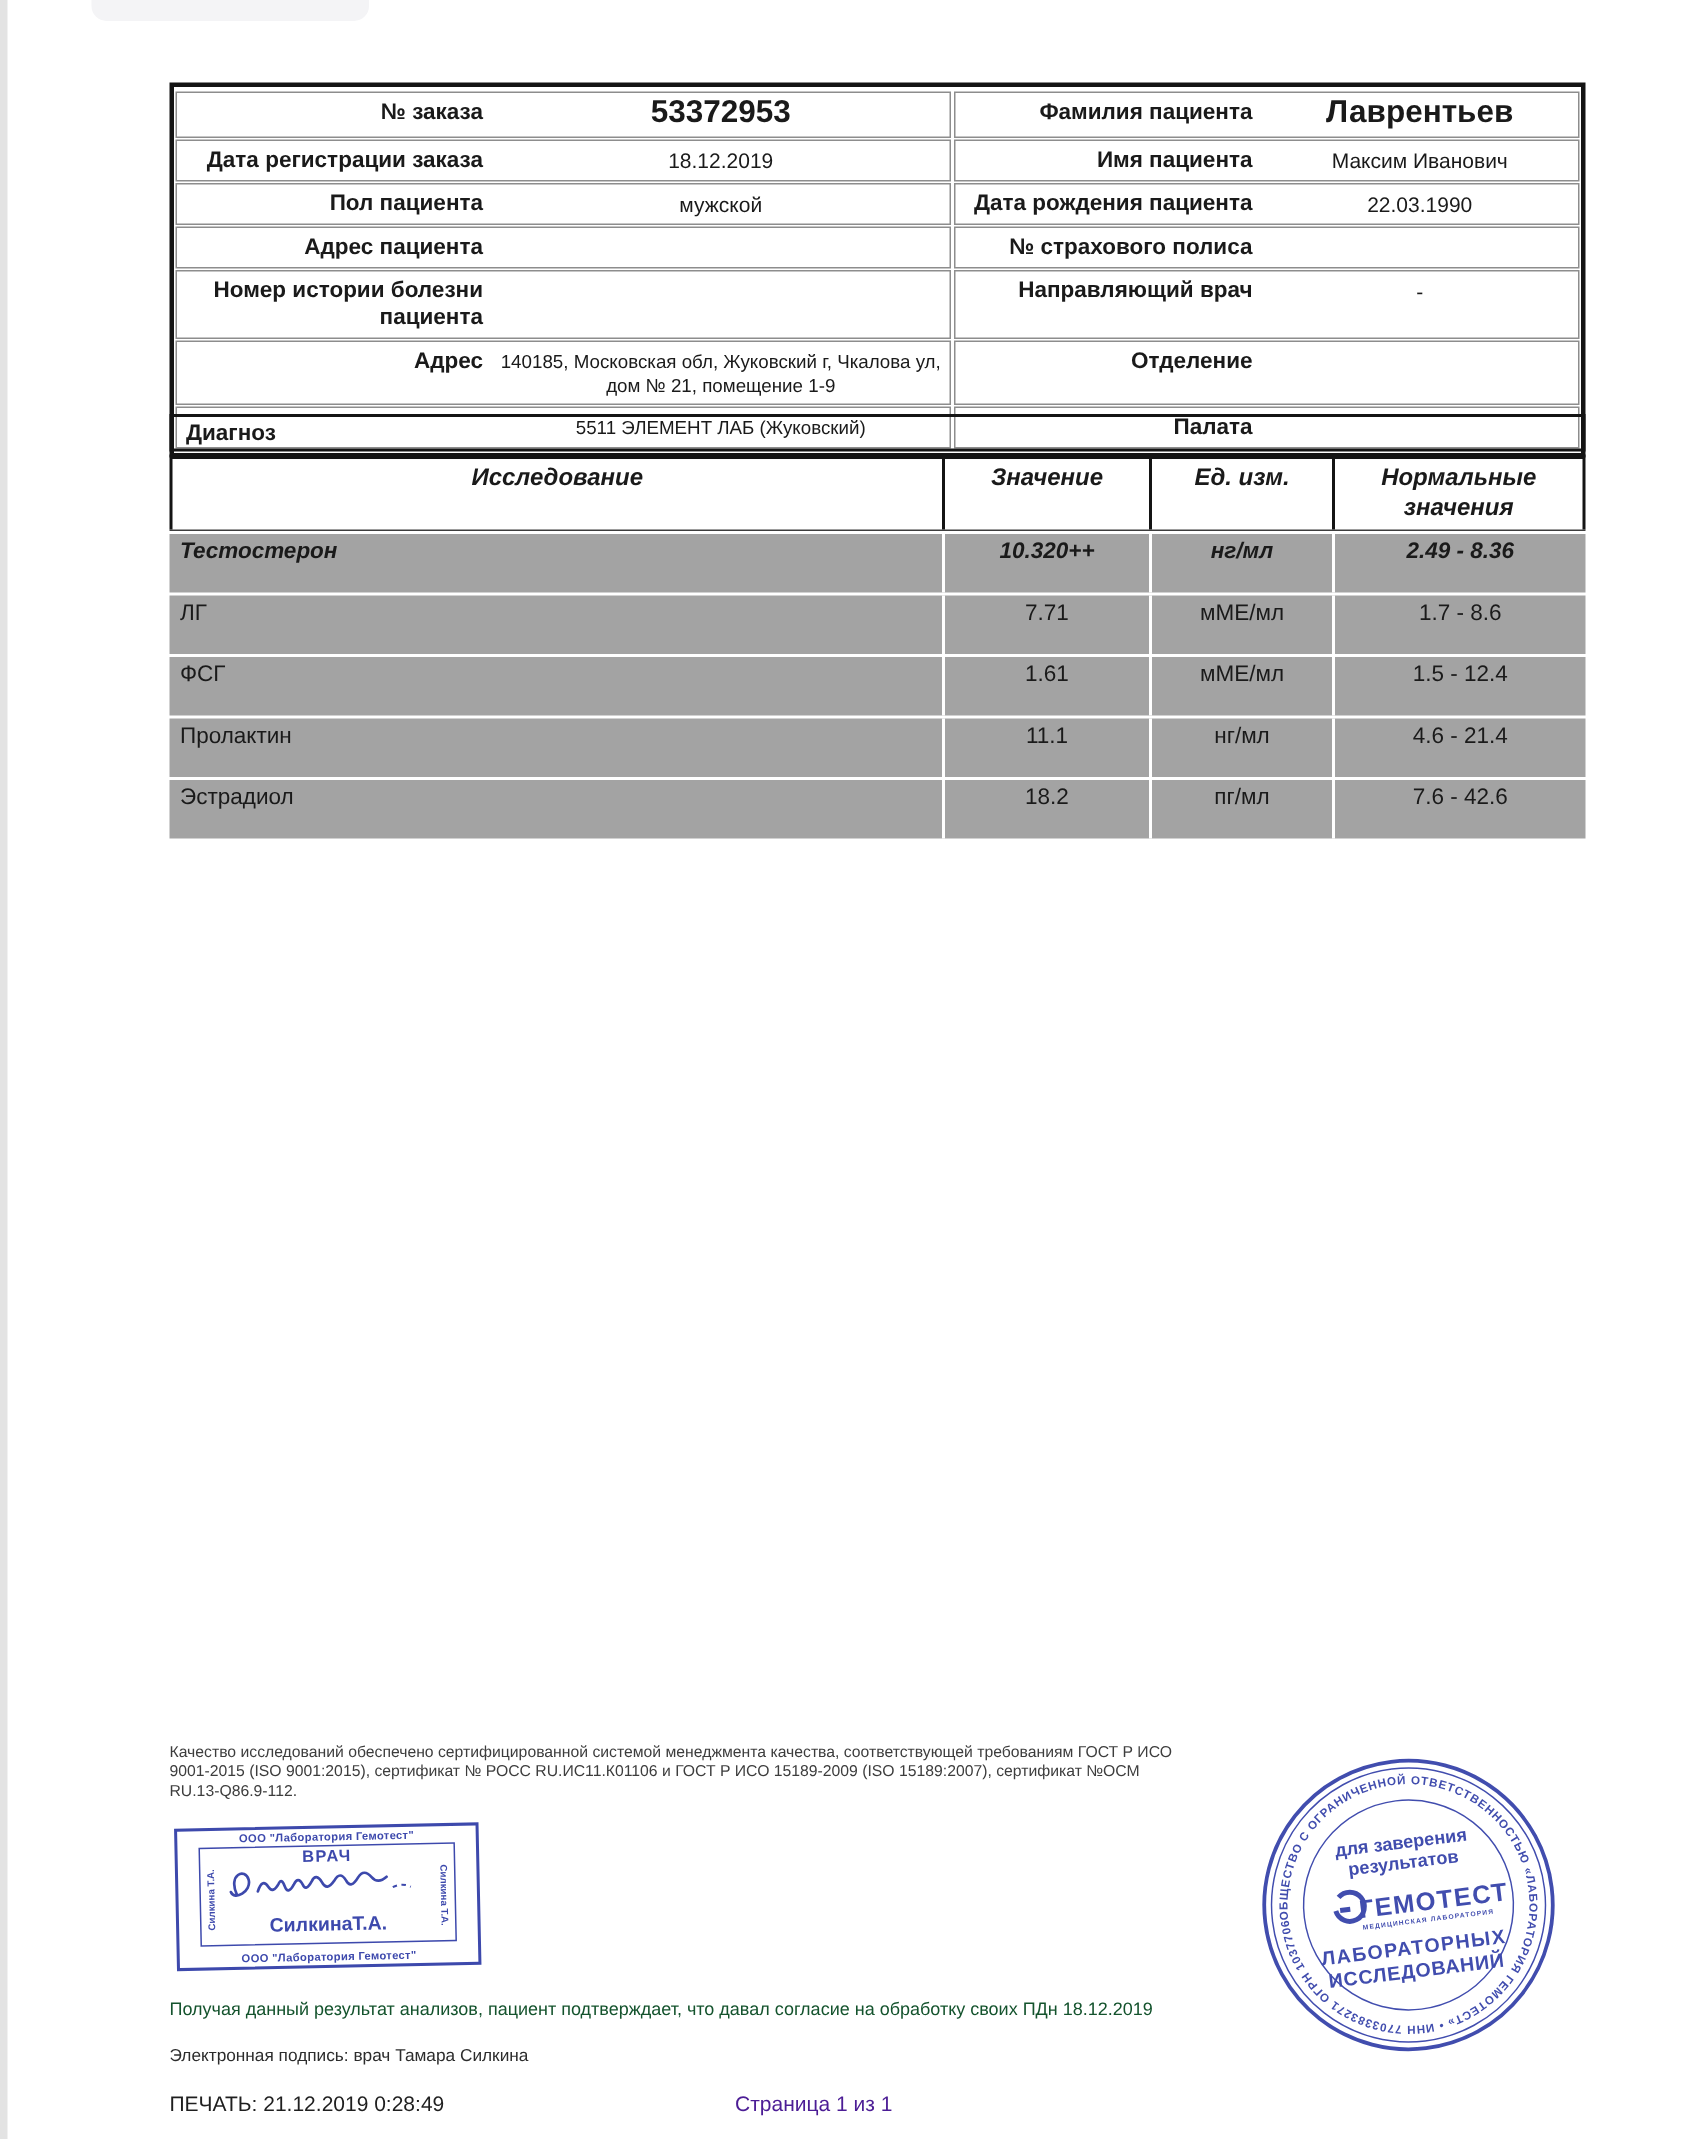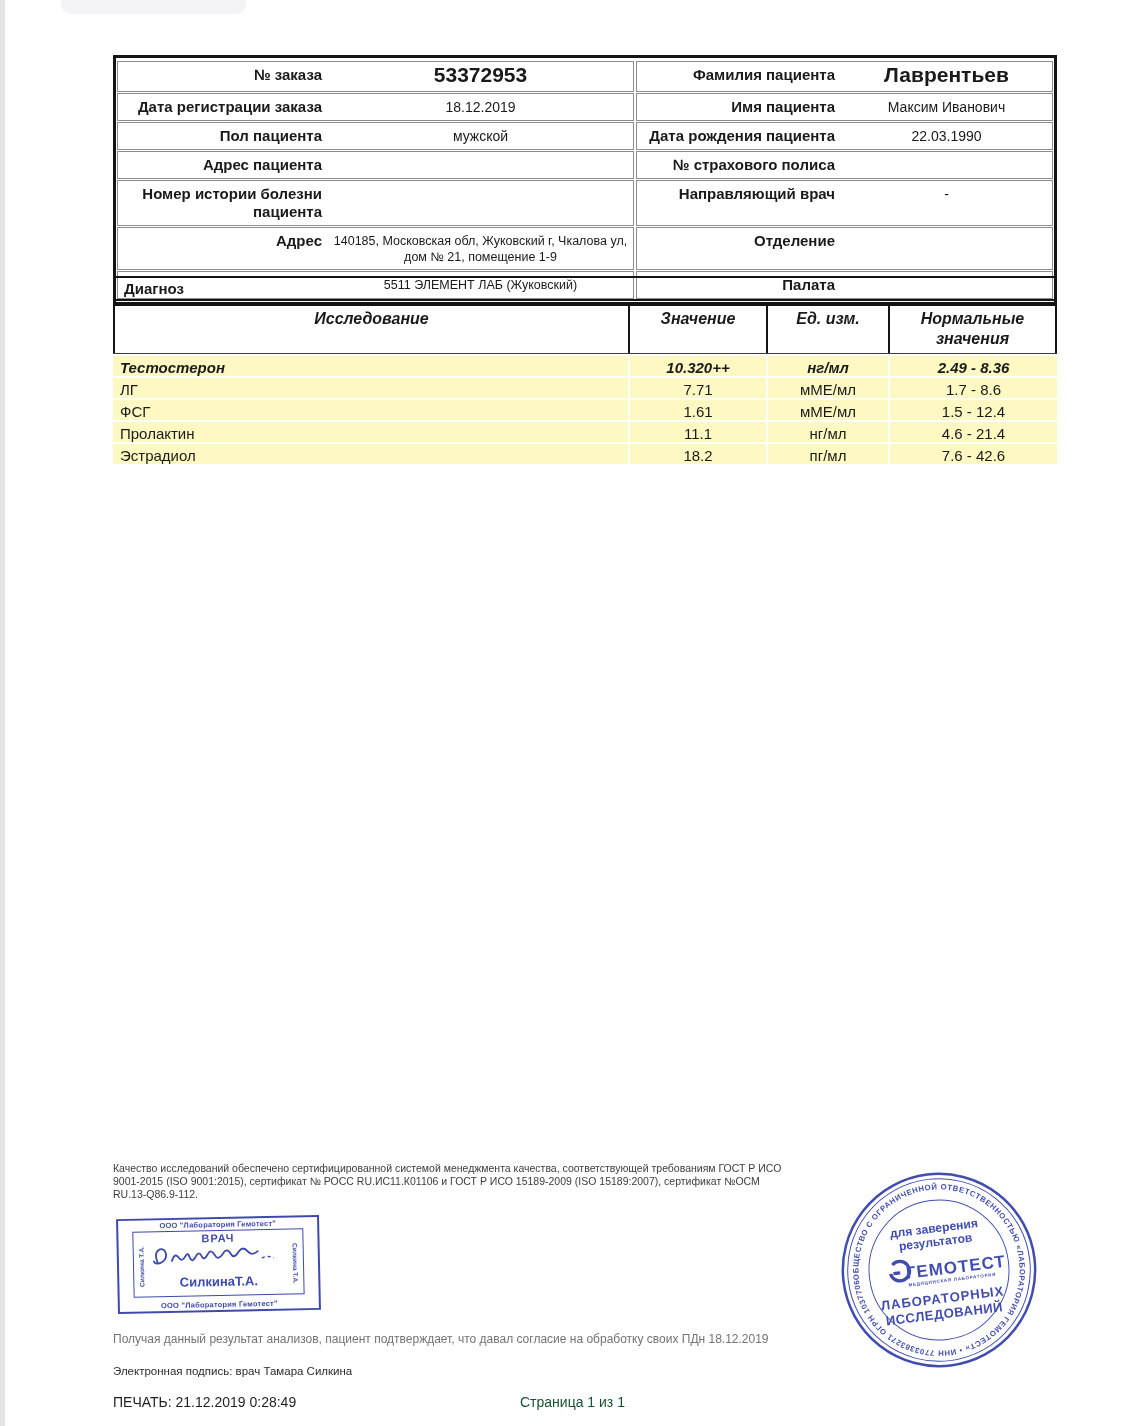--- a/index.html
+++ b/index.html
@@ -31,33 +31,33 @@
     border:2px solid #141414; font-weight:bold; font-size:15px; padding:2px 9px; }
 
   
   .res-table { position:absolute; left:113px; top:303px; width:944px; }
   .res-head { display:grid; grid-template-columns:517px 138px 122px 167px;
     border-top:3px solid #141414; border-bottom:1px solid #3c3c3c; }
   .res-head-cell { border-right:2px solid #141414; font-weight:bold; font-size:16px;
     text-align:center; padding:3px 20px 4px 20px; min-height:45px; line-height:20px;font-style:italic; }
   .res-head-cell:first-child { border-left:2px solid #141414; }
   .res-row { display:grid; grid-template-columns:517px 138px 122px 167px; margin-top:2px; }
-  .res-cell { background:#fef9c3; font-size:15px; text-align:center; height:20px;
+  .res-cell { background:#a3a3a3; font-size:15px; text-align:center; height:39px;
     line-height:23px; border-right:2px solid #ffffff; overflow:hidden; }
   .res-cell:last-child { border-right:none; }
   .res-cell.name { text-align:left; padding-left:7px; }
   .res-row.abnormal .res-cell { font-weight:bold; font-style:italic; }
 
   
   .cert-text { position:absolute; left:113px; top:1162px; width:672px;
     font-size:10.5px; line-height:13px; color:#3d3d3d; }
-  .consent-text { position:absolute; left:113px; top:1332px; font-size:12px; color:#737373; }
+  .consent-text { position:absolute; left:113px; top:1332px; font-size:12px; color:#14532d; }
   .esign-text { position:absolute; left:113px; top:1365px; font-size:11.5px; color:#2c2c2c; }
   .print-line { position:absolute; left:113px; top:1394px; font-size:14px; color:#1f1f1f; }
-  .page-num { position:absolute; left:490px; top:1394px; font-size:14px; color:#14532d;margin-left:30px; }
+  .page-num { position:absolute; left:490px; top:1394px; font-size:14px; color:#4c1d95; }
 
   
   .doc-stamp { position:absolute; left:117px; top:1217px; width:203px; height:95px;
     border:2px solid #2d3aa6; color:#2d3aa6; transform:rotate(-1.2deg);
     padding:2px 14px; opacity:.92; }
   .doc-stamp-inner { border:1px solid #2d3aa6; height:100%; text-align:center;
     padding-top:2px; position:relative; }
   .doc-org { font-size:7.5px; font-weight:bold; text-align:center; letter-spacing:.2px;
     position:absolute; left:0; width:100%; }
   .doc-org.top { top:1px; }

